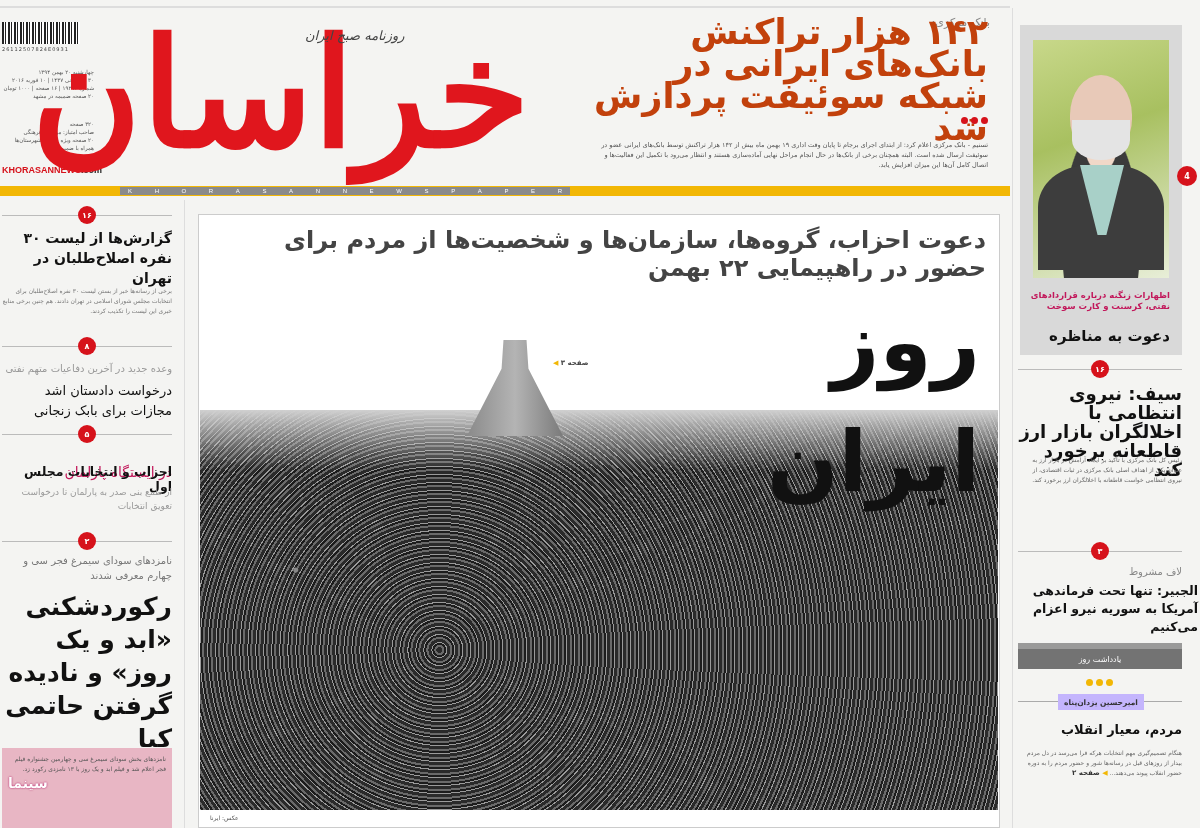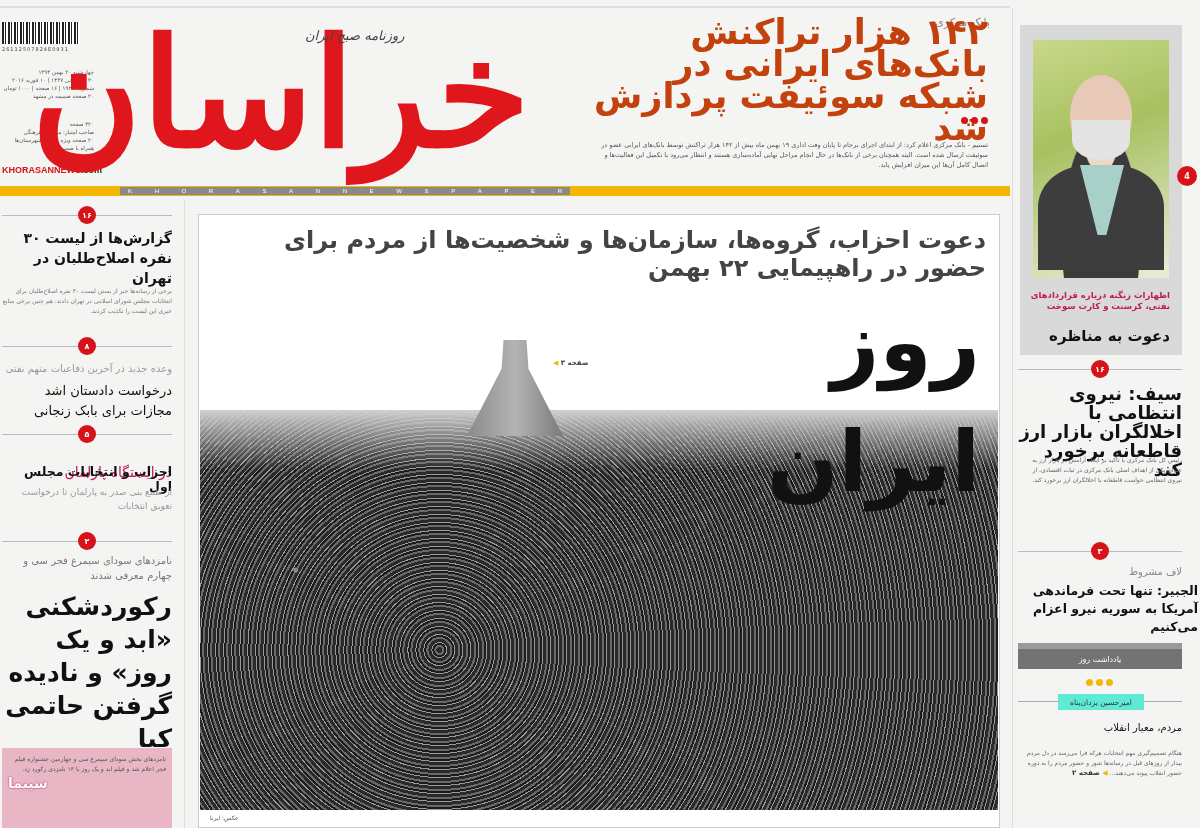--- a/index.html
+++ b/index.html
@@ -49,23 +49,23 @@
 
   .section-divider { height: 1px; background: #bbb; }
   .rc-h1 { left: 1018px; top: 384px; width: 164px; font-size: 18px; font-weight: bold; line-height: 19px; }
   .rc-body { left: 1018px; top: 455px; width: 164px; font-size: 6px; line-height: 10px; color: #666; }
   .rc-kicker2 { left: 1018px; top: 566px; width: 164px; font-size: 10px; color: #888; }
   .rc-h2 { left: 1018px; top: 582px; width: 180px; font-size: 12.5px; font-weight: bold; line-height: 18px; }
   .memo-grey { left: 1018px; top: 643px; width: 164px; height: 6px; background: #9a9a9a; }
   .memo-red { left: 1018px; top: 649px; width: 164px; height: 20px; background: #737373; color: #fff; font-size: 8px; display: flex; align-items: center; justify-content: center; }
   .yellow-dots { left: 1086px; top: 679px; display: flex; gap: 3px; }
   .yellow-dots i { width: 7px; height: 7px; border-radius: 50%; background: #f2b705; display: block; }
-  .author-tag { left: 1058px; top: 694px; width: 86px; height: 16px; background: #5eead4; font-size: 7.5px; display: flex; align-items: center; justify-content: center; color: #333; }
+  .author-tag { left: 1058px; top: 694px; width: 86px; height: 16px; background: #c4b5fd; font-size: 7.5px; display: flex; align-items: center; justify-content: center; color: #333; font-weight: bold; }
   .author-rule { left: 1018px; top: 701px; width: 164px; height: 1px; background: #aaa; }
-  .rc-h3 { left: 1018px; top: 722px; width: 164px; font-size: 10px; font-weight: normal; text-align: right; }
+  .rc-h3 { left: 1018px; top: 722px; width: 164px; font-size: 13px; font-weight: bold; text-align: right; }
   .rc-body3 { left: 1018px; top: 748px; width: 164px; font-size: 6px; line-height: 10px; color: #666; }
   .page-link { color: #333; font-weight: bold; font-size: 7px; }
   .page-link::before { content: "◀ "; color: #f2b705; }
 
   
   .left-col-rule { left: 184px; top: 200px; width: 1px; height: 628px; background: #ddd; }
   .lc { left: 2px; width: 170px; }
   .lc-h1 { top: 228px; font-size: 14px; font-weight: bold; line-height: 20px; }
   .lc-body1 { top: 286px; font-size: 6px; line-height: 10px; color: #777; }
   .lc-kicker2 { top: 363px; font-size: 10px; color: #999; }

